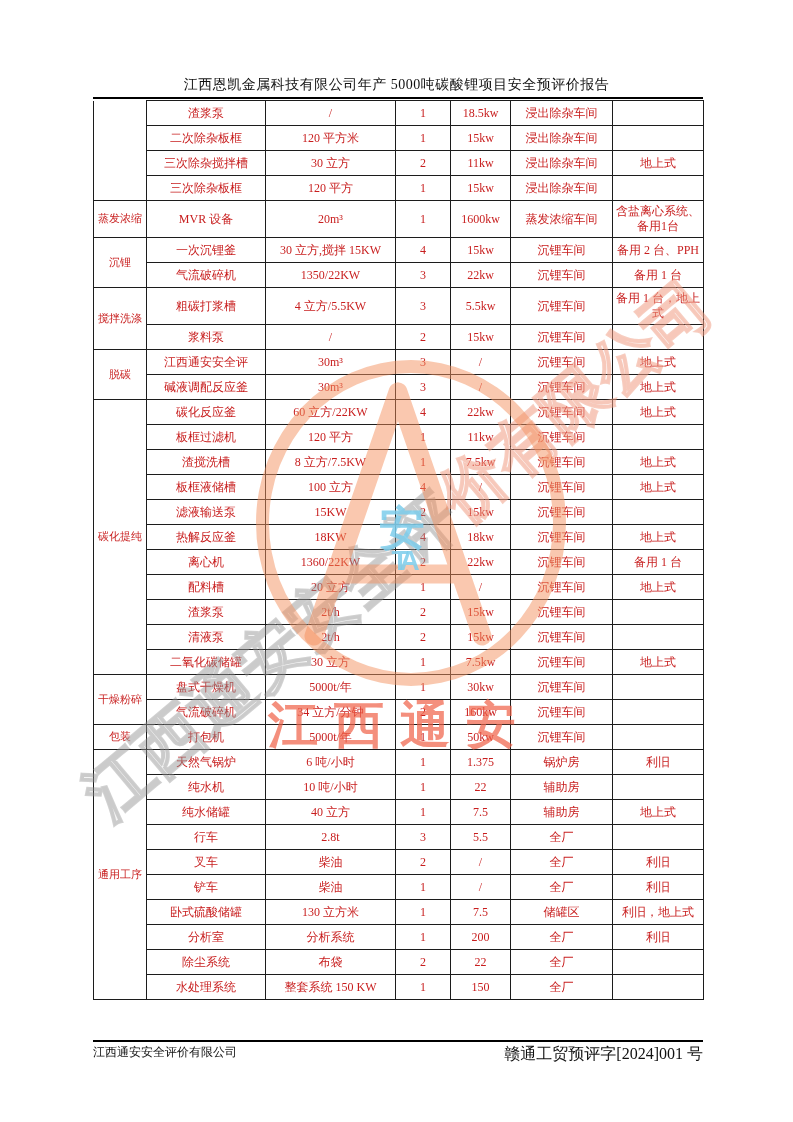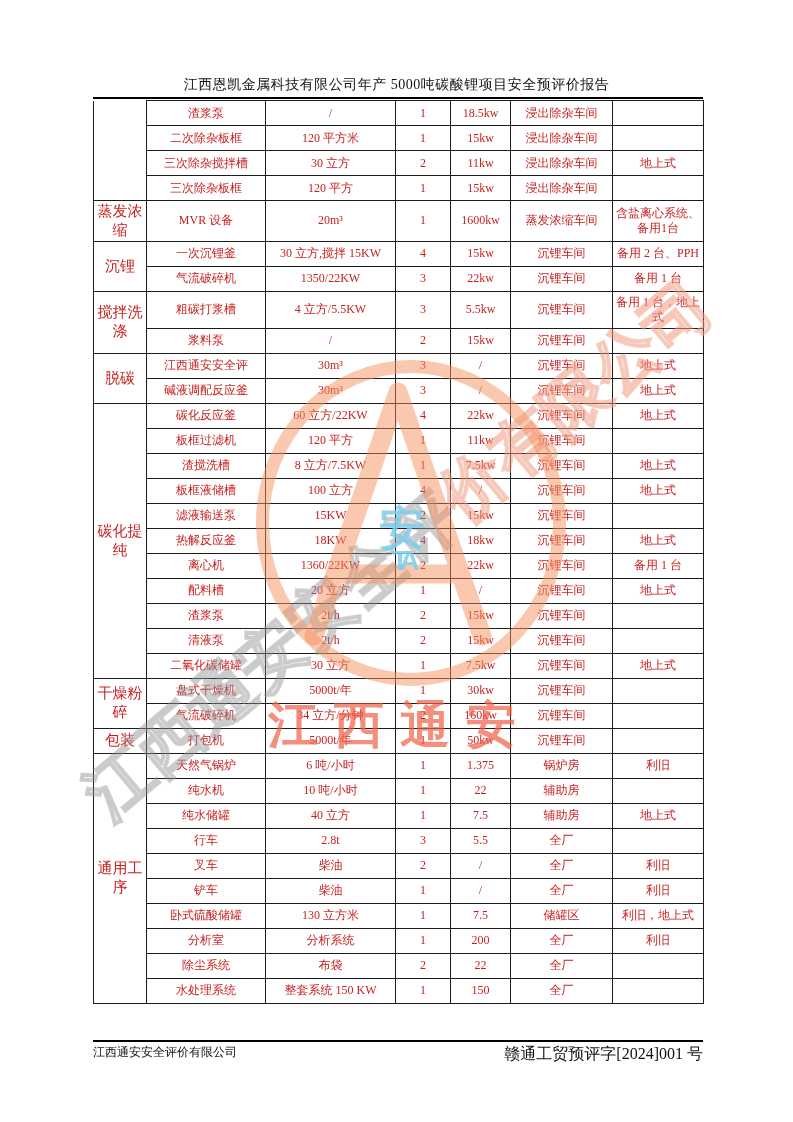--- a/index.html
+++ b/index.html
@@ -29,21 +29,21 @@
   }
   .tbl col.w-cat{width:53px}
   .tbl col.w-name{width:119px}
   .tbl col.w-spec{width:130px}
   .tbl col.w-qty{width:55px}
   .tbl col.w-pow{width:60px}
   .tbl col.w-loc{width:102px}
   .tbl col.w-note{width:91px}
   .tbl tr{height:25px}
   .tbl tr.tall{height:37px}
-  .tbl td.cat{font-size:15px;margin-top:36px;}
+  .tbl td.cat{font-size:11px;margin-top:36px;}
   .tbl td.cat.open-top{border-top:none;}
   
   .footer-rule{
     position:absolute;top:1040px;left:93px;width:610px;height:2px;background:#000;
   }
   .footer-left{position:absolute;top:1044px;left:93px;font-size:12px;color:#111;}
   .footer-page{position:absolute;top:1044px;left:0;width:100%;text-align:center;font-size:12px;color:#111;}
   .footer-right{position:absolute;top:1044px;right:90px;font-size:16px;color:#111;}
   
   .wm{position:absolute;pointer-events:none;}

